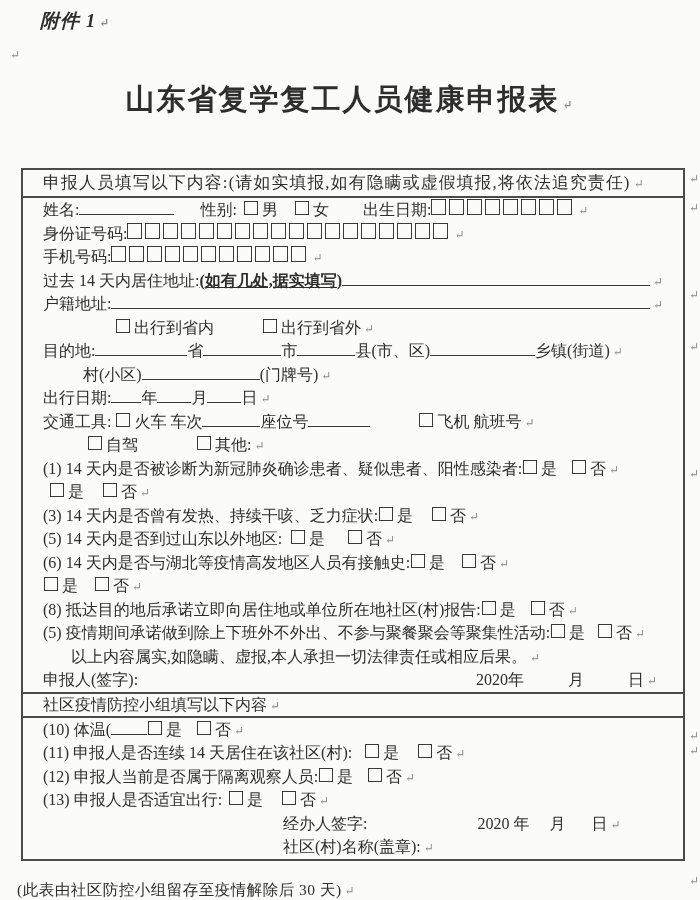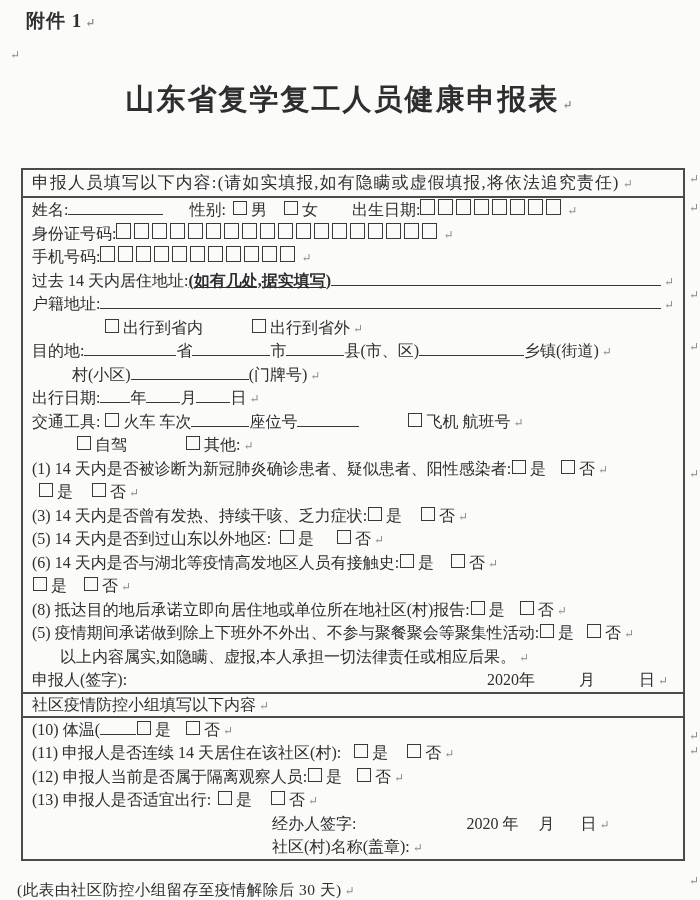--- a/index.html
+++ b/index.html
@@ -3,37 +3,37 @@
 <meta charset="utf-8">
 <style>
   html,body{margin:0;padding:0;}
   body{
     width:700px;height:900px;position:relative;overflow:hidden;
     background:#fbfbfa;
     font-family:"Liberation Serif","DejaVu Serif",serif;
     color:#2e2e2e;
   }
   .attachment{
-    position:absolute;left:26px;top:8px;
-    font-size:19px;font-weight:600;letter-spacing:1px;
+    position:absolute;left:40px;top:8px;
+    font-size:19px;font-weight:600;letter-spacing:1px;font-style:italic;
   }
   .stray-ret{position:absolute;left:7px;top:48px;}
   .doc-title{
     position:absolute;left:0;top:80px;width:100%;text-align:center;
     font-size:29px;font-weight:700;letter-spacing:2px;white-space:pre;
   }
   .formbox{
     position:absolute;left:21px;top:168px;width:664px;
     border:2px solid #4b4b4b;box-sizing:border-box;
     background:transparent;
   }
   .row{
     display:flex;align-items:baseline;
     height:23.5px;line-height:23.5px;
-    padding:0 9px;font-size:16px;white-space:pre;
+    padding:0 20px;font-size:16px;white-space:pre;
     overflow:hidden;
   }
   .row.hdr{height:26px;line-height:26px;font-size:16.8px;letter-spacing:1.2px;}
   .row.sec{height:22px;line-height:22px;}
   .row.rule{border-bottom:2px solid #4b4b4b;}
   .txt{white-space:pre;flex:none;}
   .bt{font-weight:700;border-bottom:2px solid #fca5a5;padding-bottom:1px;flex:none;white-space:pre;text-decoration:underline;}
   .ut{border-bottom:1.7px solid #383838;padding-bottom:1px;flex:none;white-space:pre;}
   .ul{display:inline-block;flex:none;height:4px;border-bottom:1.7px solid #383838;margin-bottom:-3px;}
   .uf{flex:1 1 auto;height:4px;border-bottom:1.7px solid #383838;margin-bottom:-3px;min-width:20px;}

